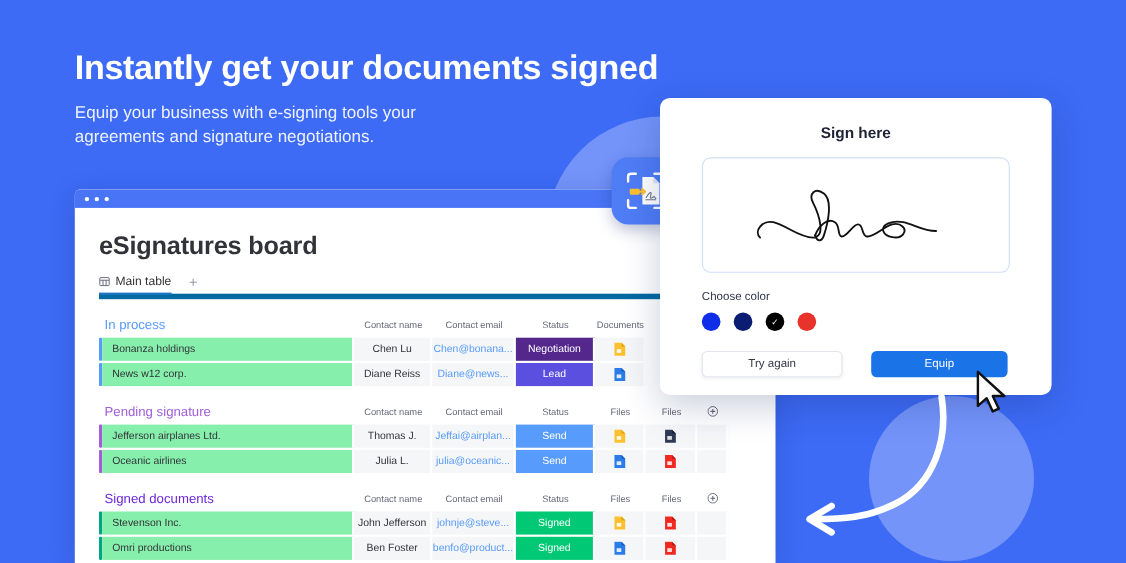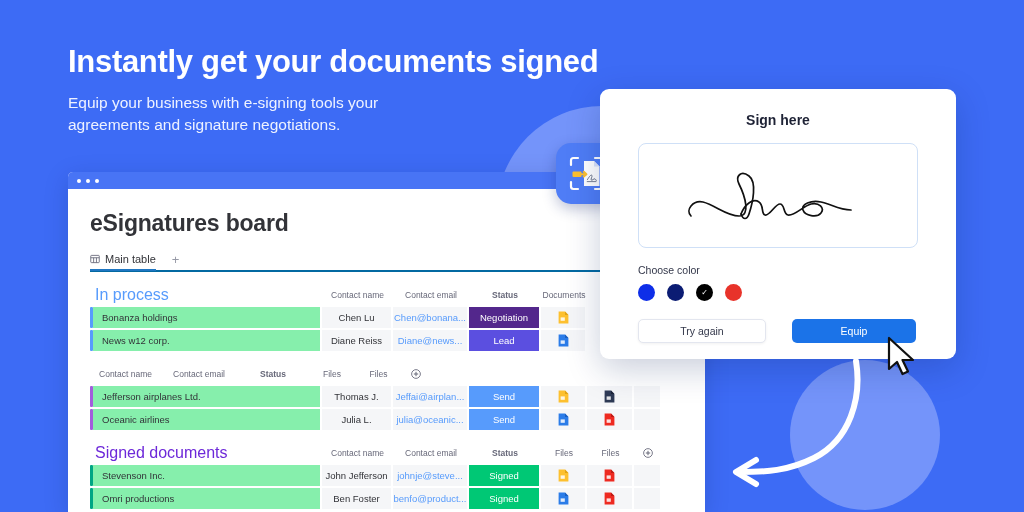--- a/index.html
+++ b/index.html
@@ -47,43 +47,43 @@
   }
   .dot { width: 4px; height: 4px; border-radius: 50%; background: #ffffff; }
 
   .board-body { padding: 0 0 0 22px; }
   .board-title {
     font-size: 23px; font-weight: bold; color: #323338;
     margin-top: 21px; letter-spacing: -0.2px;
   }
 
   .tabs { display: flex; align-items: flex-end; gap: 16px; margin-top: 13px; height: 22px;
-          border-bottom: 2px solid #0369a1; width: 615px; }
+          border-bottom: 5px solid #0369a1; width: 615px; }
   .tab {
     display: flex; align-items: center; gap: 5px;
     font-size: 11px; color: #323338; padding-bottom: 4px;
     border-bottom: 2px solid #1f76c2; margin-bottom: -1px;
   }
   .tab-ico { width: 10px; height: 10px; color:#676879; display:block; }
   .tab-add { font-size: 13px; color: #9699a6; padding-bottom: 4px; line-height: 1; }
 
   
   .group { margin-top: 13px; }
   .group-head {
     display: flex; align-items: center; height: 20px;
   }
-  .group-title { font-size: 16px; font-weight: 400; width: 232px; padding-left: 5px; }
+  .group-title { font-size: 12px; font-weight: 400; width: 232px; padding-left: 5px; }
 
   .col-h {
     font-size: 8.5px; color: #676879; text-align: center;
     font-weight: 400;
   }
   .c-name  { width: 71px; }
   .c-email { width: 76px; }
-  .c-status{ width: 72px; font-weight: bold; }
+  .c-status{ width: 72px; }
   .c-f1    { width: 46px; }
   .c-f2    { width: 47px; }
   .c-plus  { width: 28px; display:flex; align-items:center; justify-content:center; }
 
   .plus-ico { width: 10px; height: 10px; color: #676879; display:block; }
 
   .row {
     display: flex; align-items: stretch; height: 21px; margin-top: 2px;
   }
   .row .bar { width: 3px; border-radius: 1px; }
@@ -233,20 +233,21 @@
                     <path d="M0.6 0.6 H7 L10.4 4 V12.4 H0.6 Z" fill="#2B7CE8"></path>
                     <path d="M7 0.6 L7 4 L10.4 4 Z" fill="#1B5FBF"></path>
                     <rect x="2.6" y="6.4" width="4.2" height="3.4" fill="#ffffff" opacity=".85"></rect>
                   </svg>
                 </span>
               </div>
             </div>
           </div>
           <div class="group">
             <div class="group-head">
+              <div class="group-title" style="color: rgb(162, 93, 220);">Pending signature</div>
               <div class="col-h c-name">Contact name</div>
               <div class="col-h c-email">Contact email</div>
               <div class="col-h c-status">Status</div>
               <div class="col-h c-f1">Files</div>
               <div class="col-h c-f2">Files</div>
               <div class="c-plus">
                 <span>
                   <svg class="plus-ico" viewBox="0 0 16 16">
                     <circle cx="8" cy="8" r="7" fill="none" stroke="#676879" stroke-width="1.4"></circle>
                     <line x1="8" y1="4.5" x2="8" y2="11.5" stroke="#676879" stroke-width="1.6"></line>

